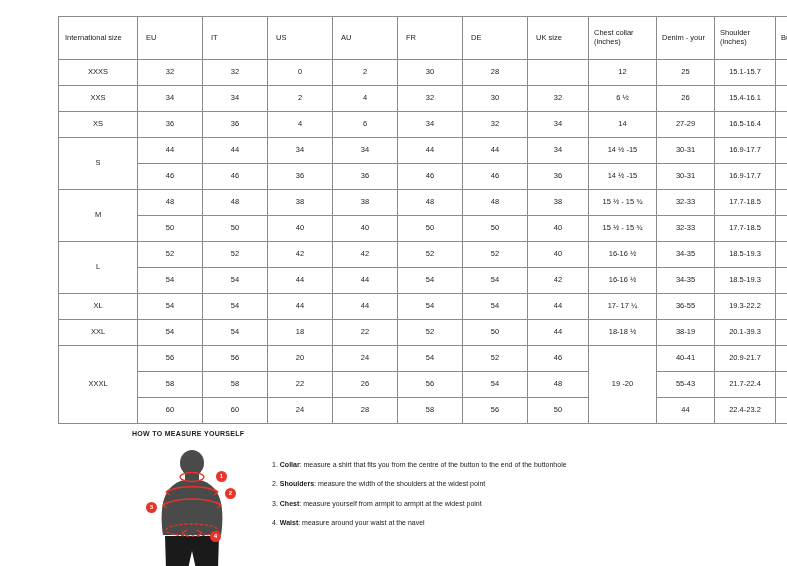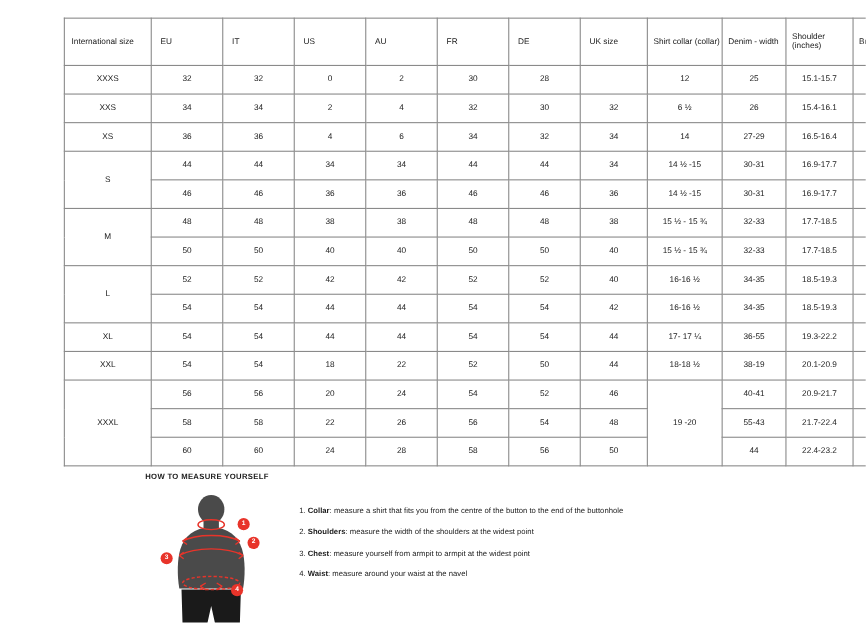--- a/index.html
+++ b/index.html
@@ -164,22 +164,22 @@
       <thead>
         <tr>
           <th class="col-intl left-head">International size</th>
           <th class="col-eu">EU</th>
           <th class="col-it">IT</th>
           <th class="col-us">US</th>
           <th class="col-au">AU</th>
           <th class="col-fr">FR</th>
           <th class="col-de">DE</th>
           <th class="col-uk">UK size</th>
-          <th class="col-collar">Shirt collar (collar)</th>
-          <th class="col-denim">Denim - width</th>
+          <th class="col-collar">Chest collar (inches)</th>
+          <th class="col-denim">Denim - your</th>
           <th class="col-shoulder">Shoulder (inches)</th>
           <th class="col-bust">Bust (inches)</th>
         </tr>
       </thead>
       <tbody id="table-body">
           <tr>
             <td class="col-intl">XXXS</td>
             <td class="col-eu">32</td>
             <td class="col-it">32</td>
             <td class="col-us">0</td>
@@ -319,21 +319,21 @@
             <td class="col-intl">XXL</td>
             <td class="col-eu">54</td>
             <td class="col-it">54</td>
             <td class="col-us">18</td>
             <td class="col-au">22</td>
             <td class="col-fr">52</td>
             <td class="col-de">50</td>
             <td class="col-uk">44</td>
             <td class="col-collar">18-18 ½</td>
             <td class="col-denim">38-19</td>
-            <td class="col-shoulder">20.1-20.9</td>
+            <td class="col-shoulder">20.1-39.3</td>
             <td class="col-bust">22-22.8</td>
           </tr>
           <tr>
             <td class="col-intl" rowspan="3">XXXL</td>
             <td class="col-eu">56</td>
             <td class="col-it">56</td>
             <td class="col-us">20</td>
             <td class="col-au">24</td>
             <td class="col-fr">54</td>
             <td class="col-de">52</td>

